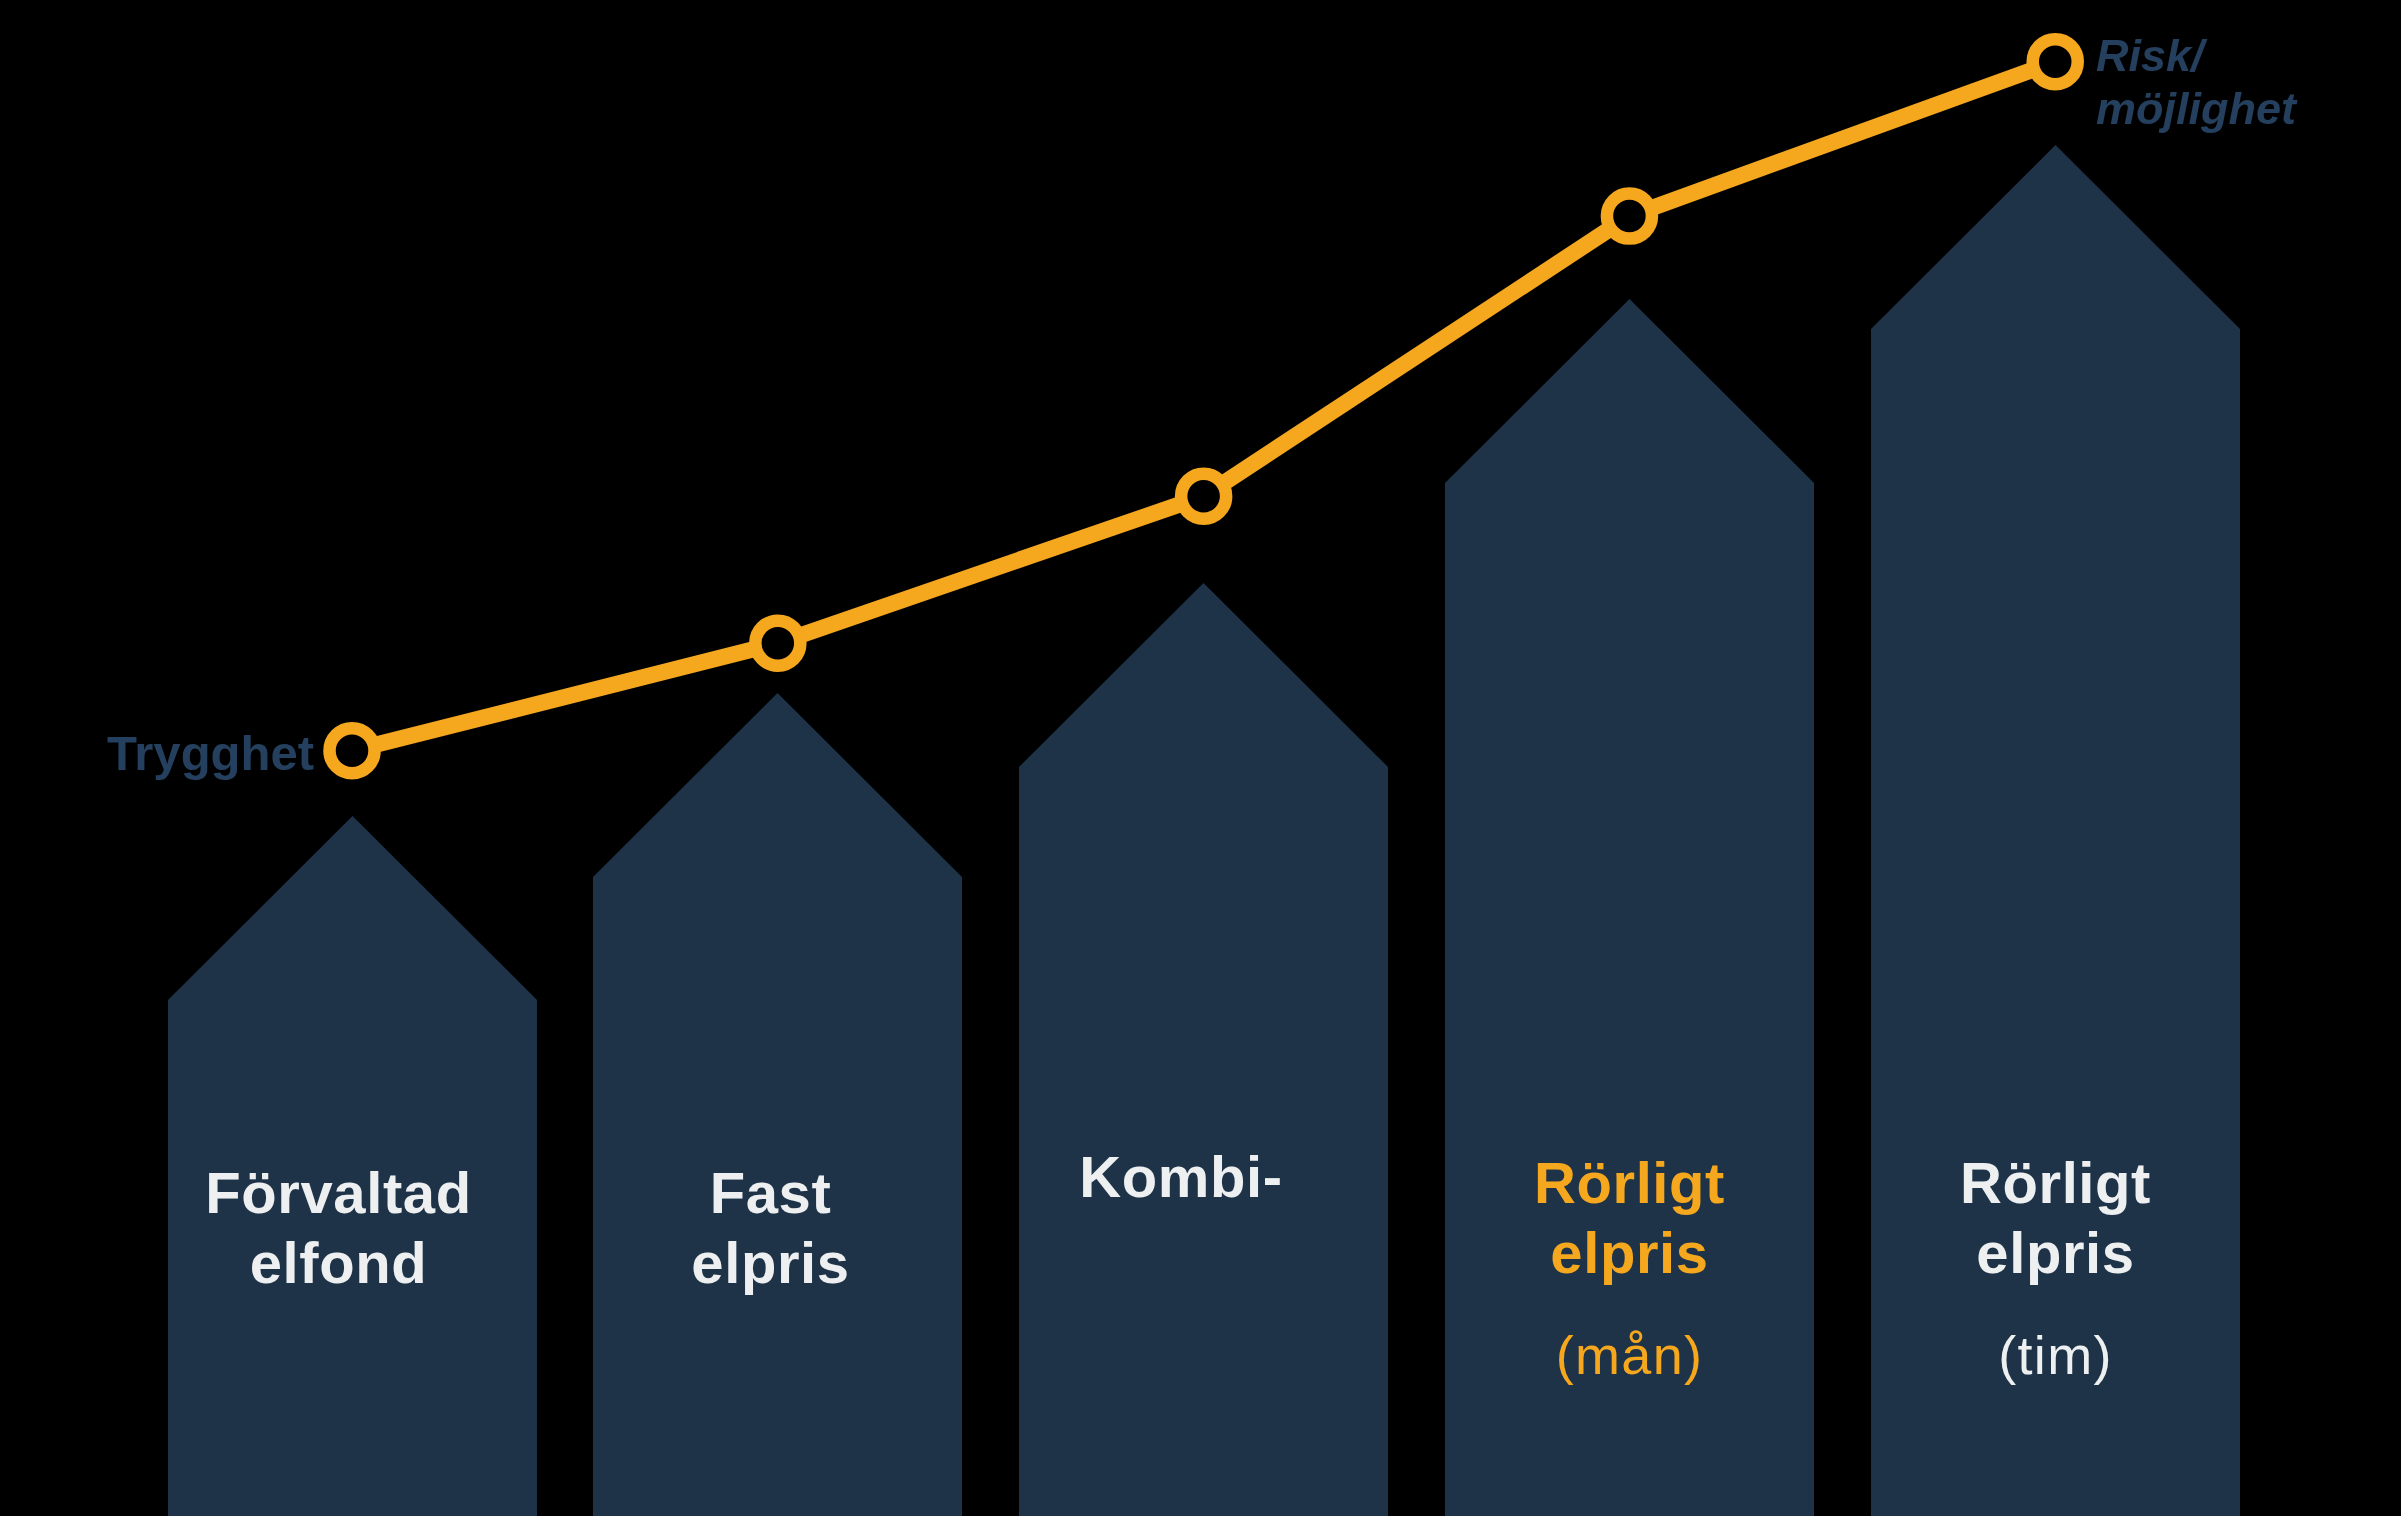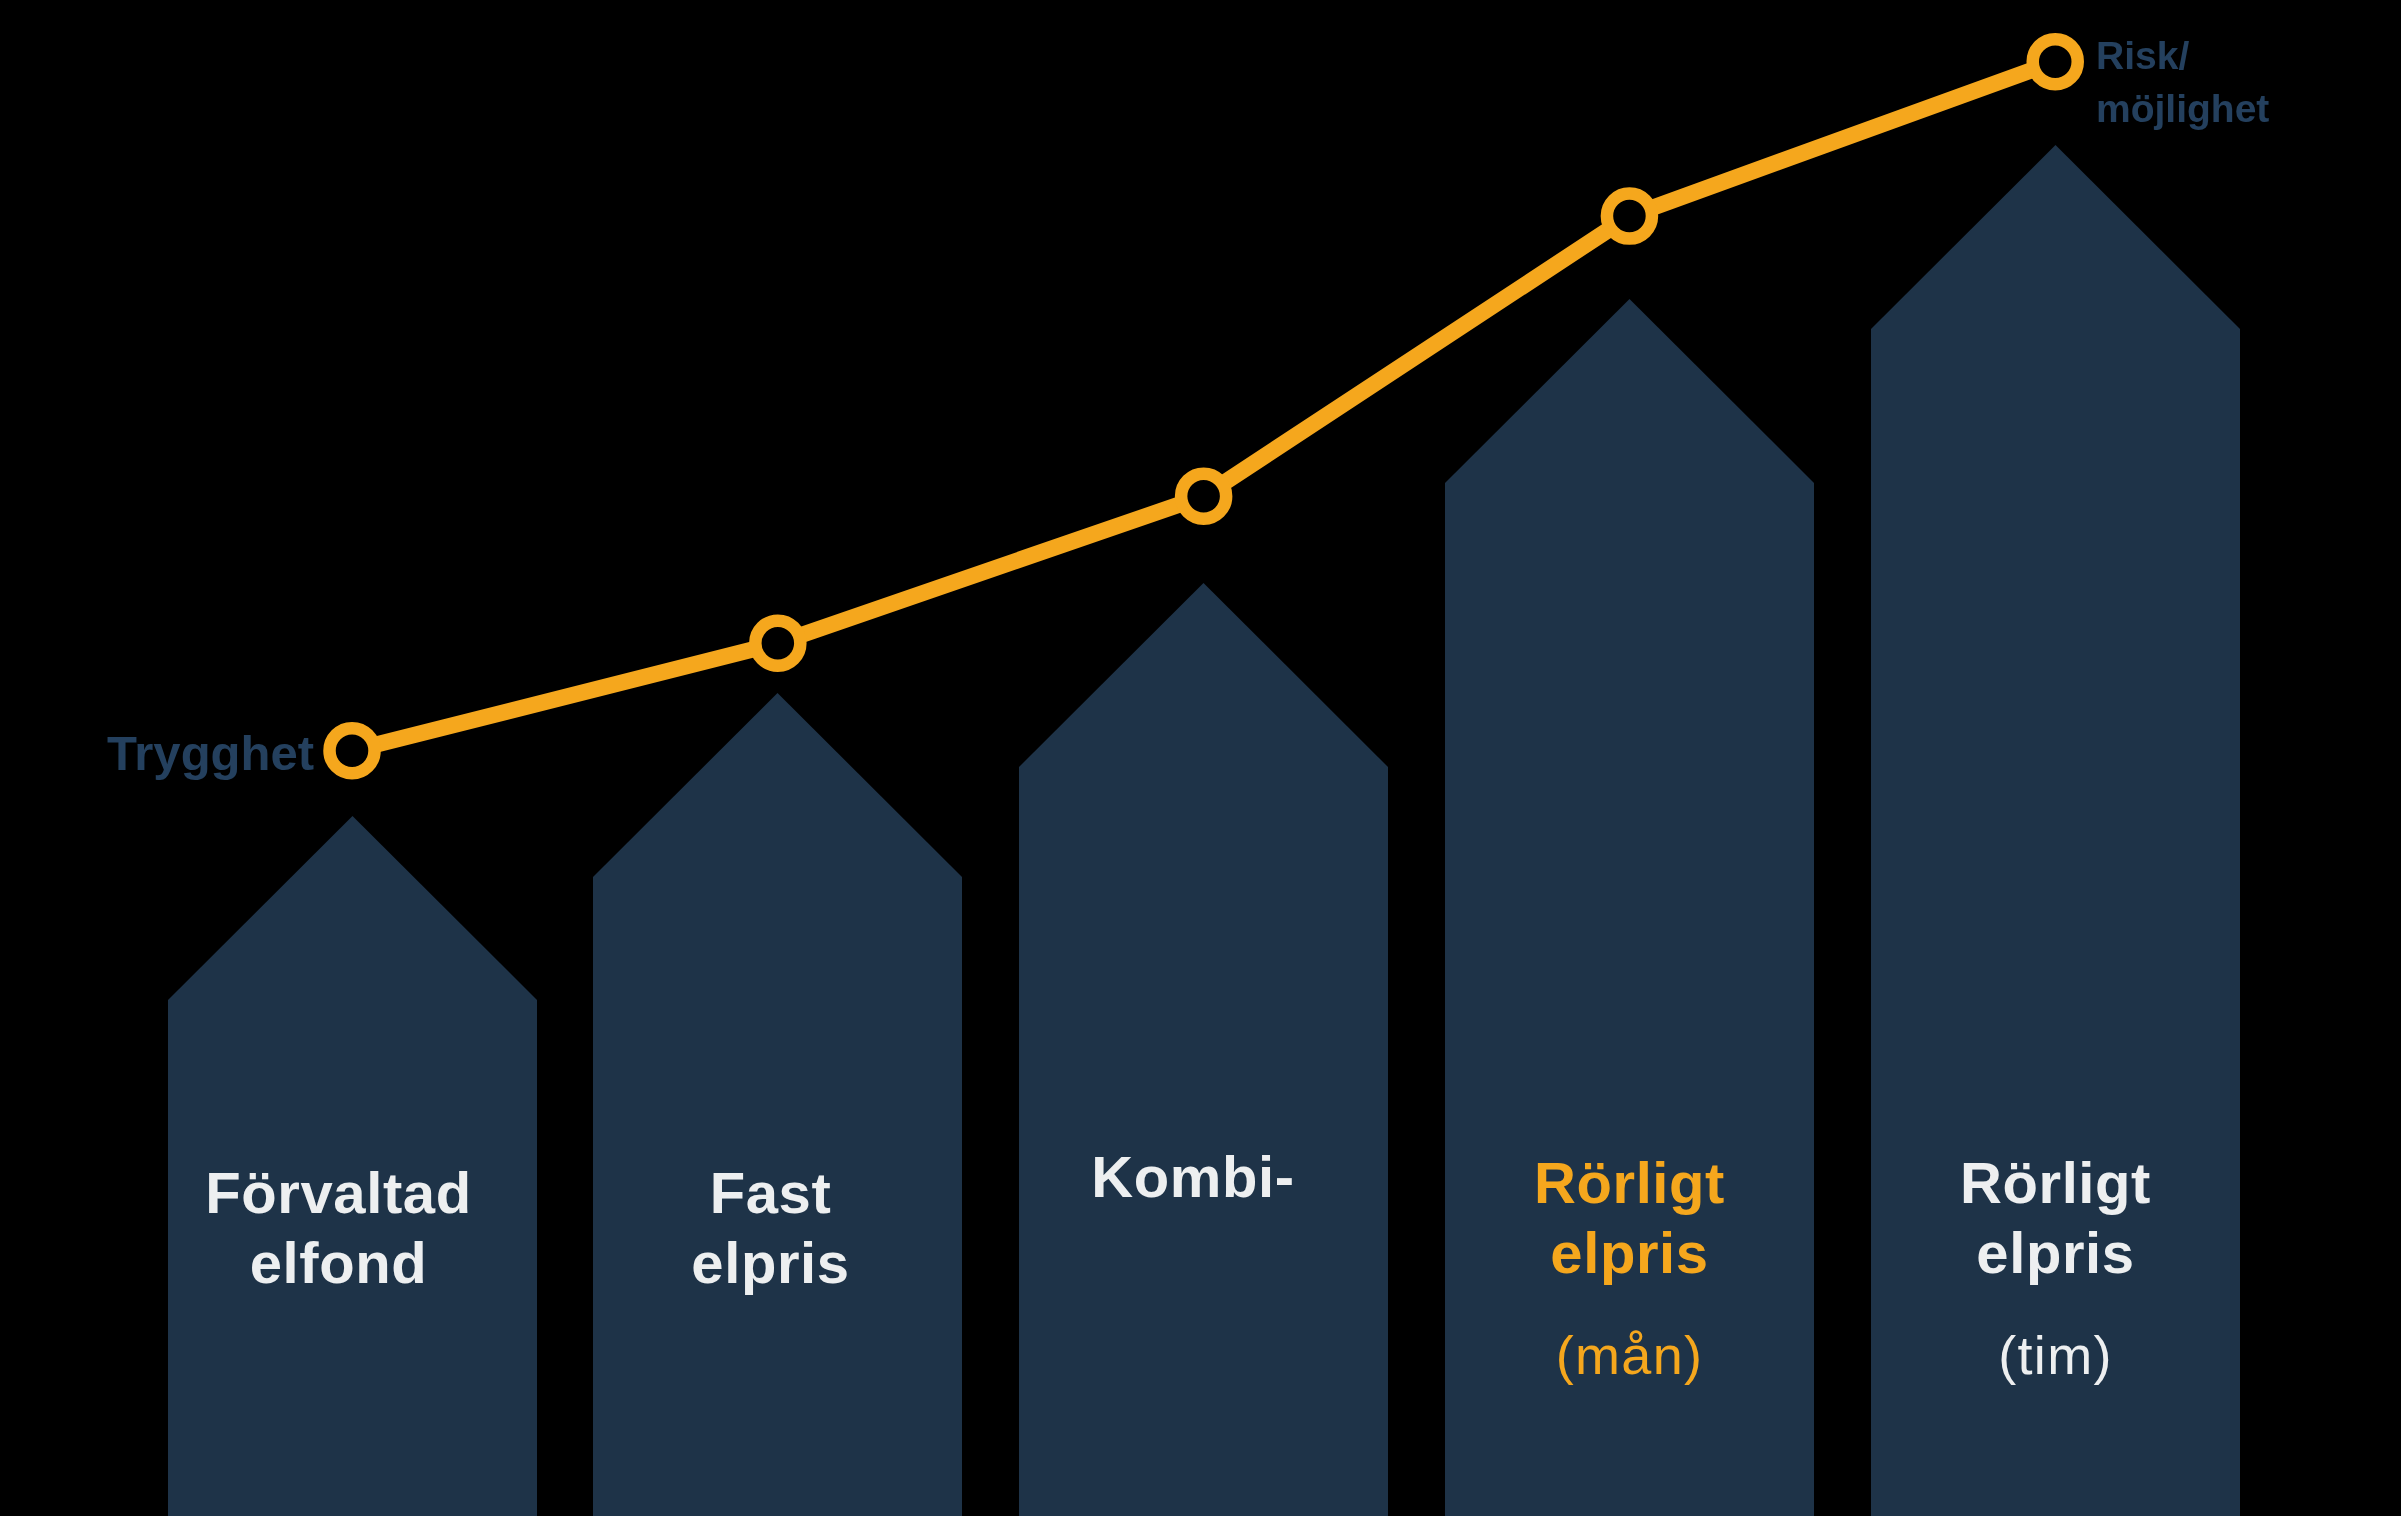--- a/index.html
+++ b/index.html
@@ -55,25 +55,26 @@
   }
   #trygghet {
     font-size: 49px;
     line-height: 58px;
     right: 2087px;
     top: 724px;
     white-space: nowrap;
     text-align: left;
   }
   #risk {
-    font-size: 39px;
+    font-size: 45px;
     line-height: 53px;
     left: 2096px;
     top: 29px;
     text-align: left;
+    font-style: italic;
   }
 </style>
 </head>
 <body>
 
 <div id="stage">
 
   <div class="bar" style="left: 168px; top: 816px; width: 369px; height: 700px; clip-path: polygon(0px 184px, 50% 0px, 100% 184px, 100% 100%, 0px 100%);"></div>
   <div class="bar" style="left: 593px; top: 693px; width: 369px; height: 824px; clip-path: polygon(0px 184px, 50% 0px, 100% 184px, 100% 100%, 0px 100%);"></div>
   <div class="bar" style="left: 1019px; top: 583px; width: 369px; height: 934px; clip-path: polygon(0px 184px, 50% 0px, 100% 184px, 100% 100%, 0px 100%);"></div>
@@ -81,21 +82,21 @@
   <div class="bar" style="left: 1871px; top: 145px; width: 369px; height: 1371px; clip-path: polygon(0px 184px, 50% 0px, 100% 184px, 100% 100%, 0px 100%);"></div>
 
   <div class="bar-label t1" style="left: 168px; width: 341px;">
     <span class="ln">Förvaltad</span>
     <span class="ln">elfond</span>
   </div>
   <div class="bar-label t2" style="left: 593px; width: 355px;">
     <span class="ln">Fast</span>
     <span class="ln">elpris</span>
   </div>
-  <div class="bar-label t3" style="left: 1019px; width: 324px; padding-left: 12px;">
+  <div class="bar-label t3" style="left: 1019px; width: 324px;">
     <span class="ln">Kombi-</span>
   </div>
   <div class="bar-label accent t4" style="left: 1445px; width: 369px;">
     <span class="ln">Rörligt</span>
     <span class="ln">elpris</span>
     <span class="sub">(mån)</span>
   </div>
   <div class="bar-label t5" style="left: 1871px; width: 369px;">
     <span class="ln">Rörligt</span>
     <span class="ln">elpris</span>

